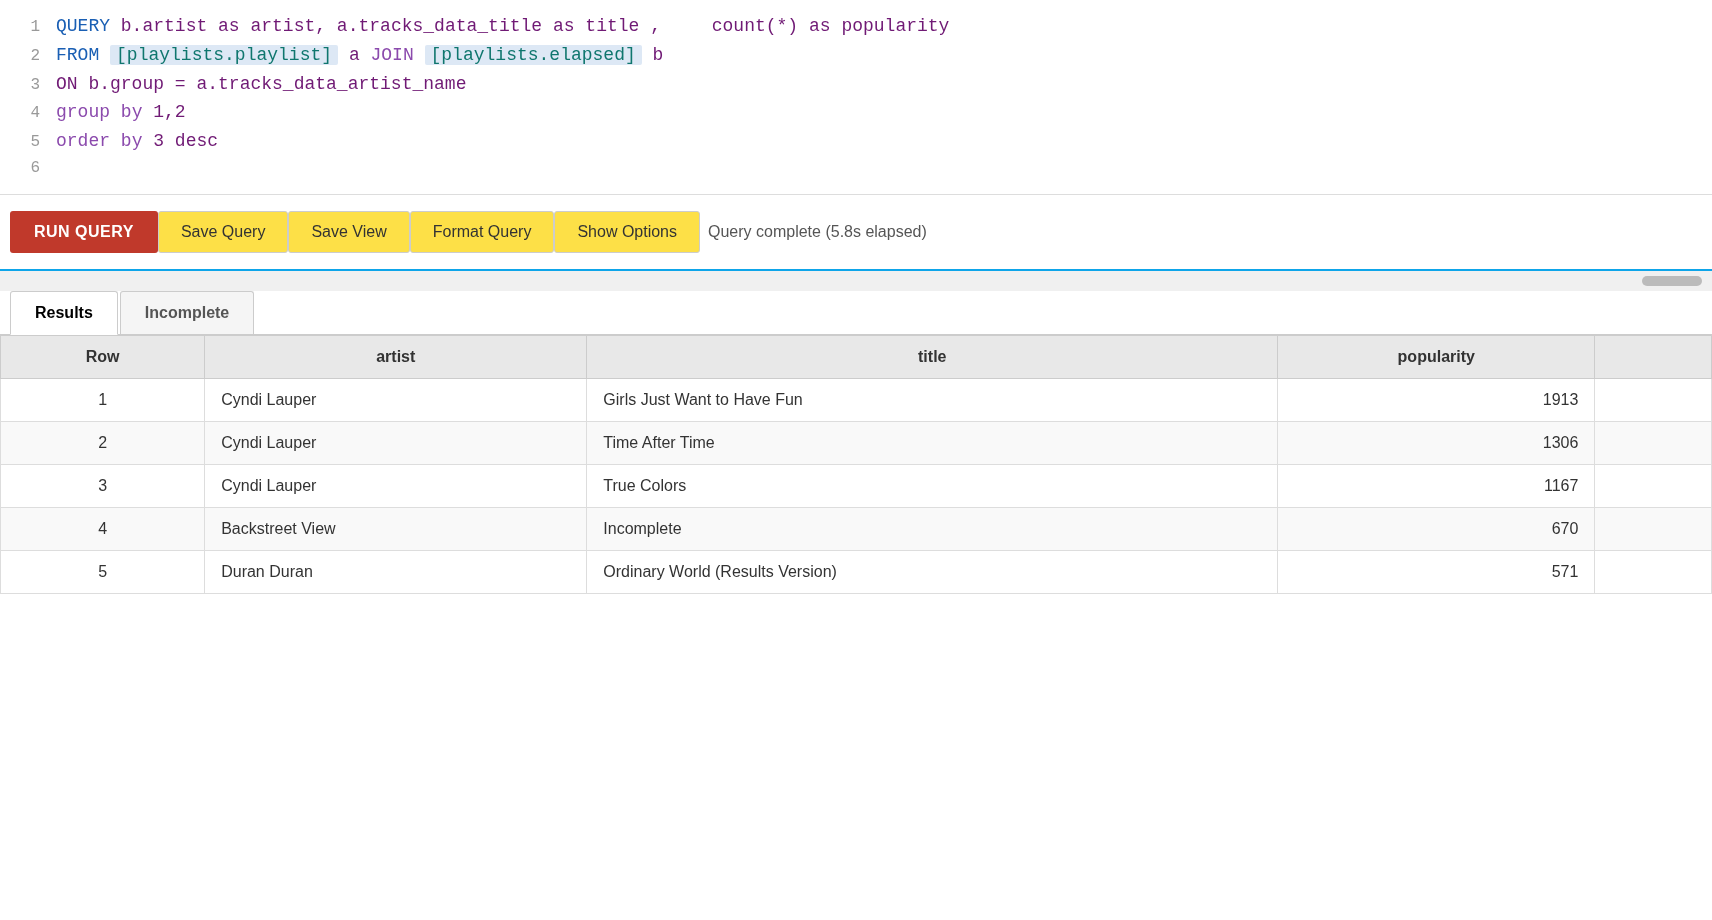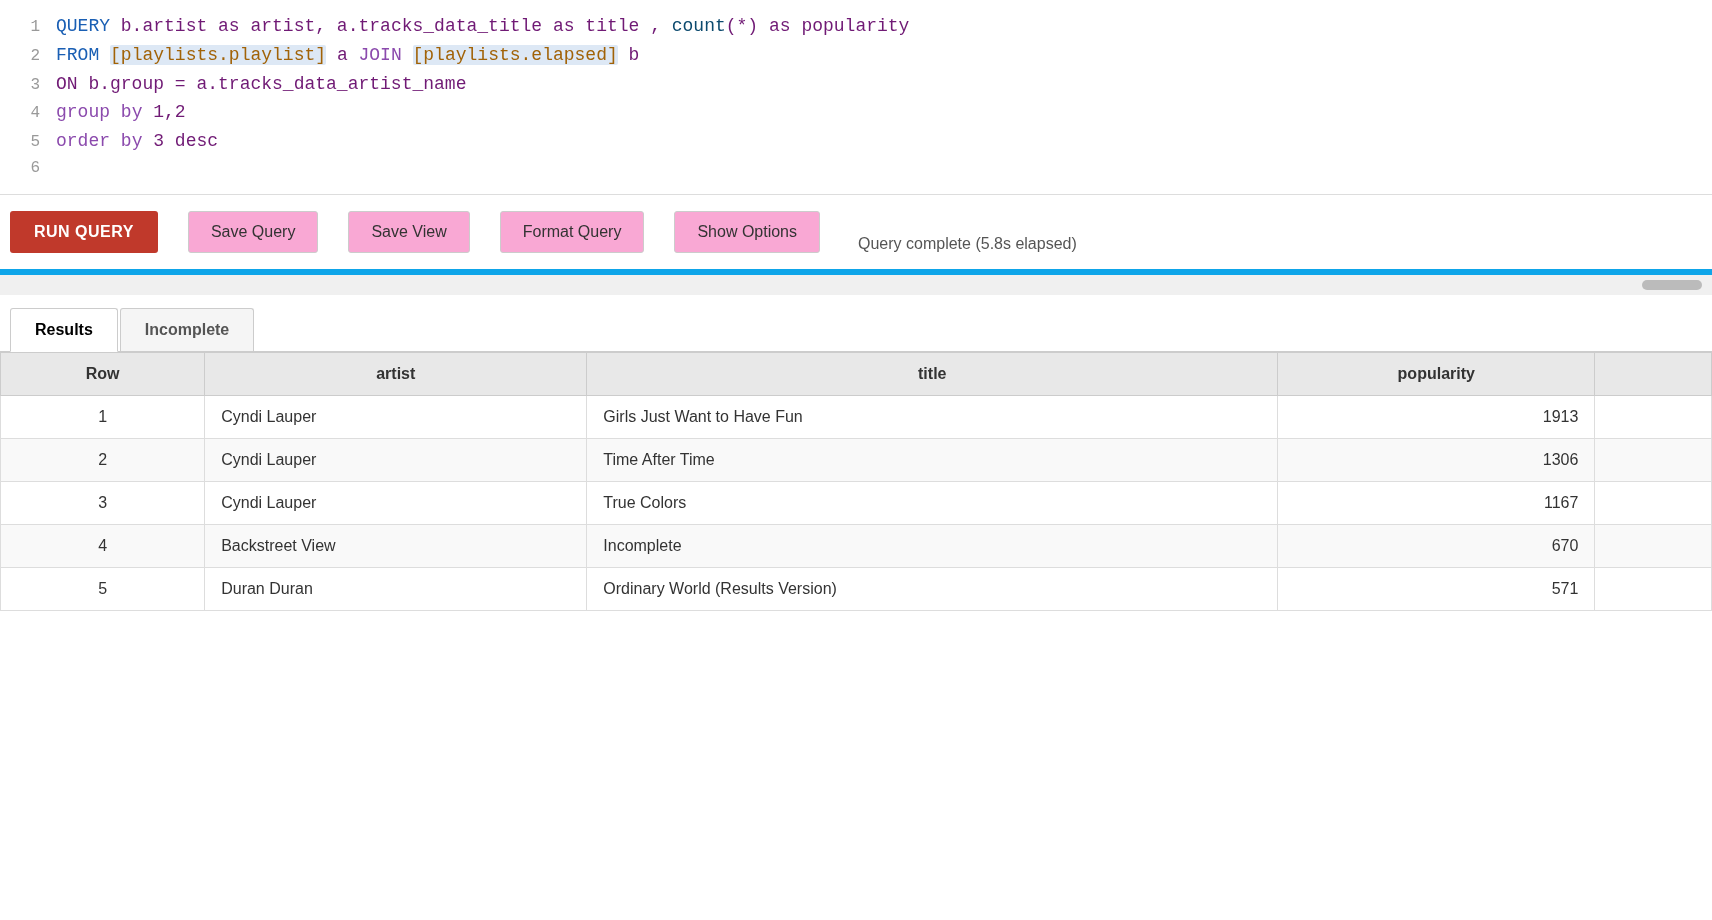--- a/index.html
+++ b/index.html
@@ -39,50 +39,50 @@
       font-size: 16px;
       user-select: none;
     }
     .line-content {
       white-space: pre;
       font-size: 18px;
     }
     .kw-blue { color: #1a5fb4; font-weight: normal; }
     .kw-purple { color: #8b4aad; }
     .ref-blue {
-      color: #a16207;
+      color: #0f766e;
       background: #dde8f5;
       border-radius: 2px;
-      padding: 0 0;
-    }
-    .fn-purple { color: #0c4a6e; }
+      padding: 0 6px;
+    }
+    .fn-purple { color: #701a75; margin-left: 40px; }
     .plain { color: #701a75; }
 
     
     .toolbar {
       display: flex;
-      align-items: flex-end;
+      align-items: center;
       padding: 16px 10px;
-      gap: 30px;
-      border-bottom: 6px solid #0ea5e9;
+      gap: 0;
+      border-bottom: 2px solid #0ea5e9;
       background: #fff;
     }
     .btn-run {
       background: #c0392b;
       color: #fff;
       border: none;
       padding: 12px 24px;
       font-size: 16px;
       font-weight: bold;
       cursor: pointer;
       border-radius: 3px;
       letter-spacing: 0.5px;
     }
     .btn-secondary {
-      background: #f9a8d4;
+      background: #fde047;
       color: #333;
       border: 1px solid #ccc;
       padding: 11px 22px;
       font-size: 16px;
       cursor: pointer;
       border-radius: 3px;
     }
     .status-text {
       margin-left: 8px;
       font-size: 16px;
@@ -103,21 +103,21 @@
       height: 10px;
       background: #bbb;
       border-radius: 5px;
     }
 
     
     .tabs {
       display: flex;
       border-bottom: 1px solid #ccc;
       margin: 0;
-      padding: 13px 0 0 10px;
+      padding: 0 0 0 10px;
     }
     .tab {
       padding: 12px 24px;
       font-size: 16px;
       font-weight: bold;
       cursor: pointer;
       border: 1px solid #ccc;
       border-bottom: none;
       background: #f5f5f5;
       color: #555;

